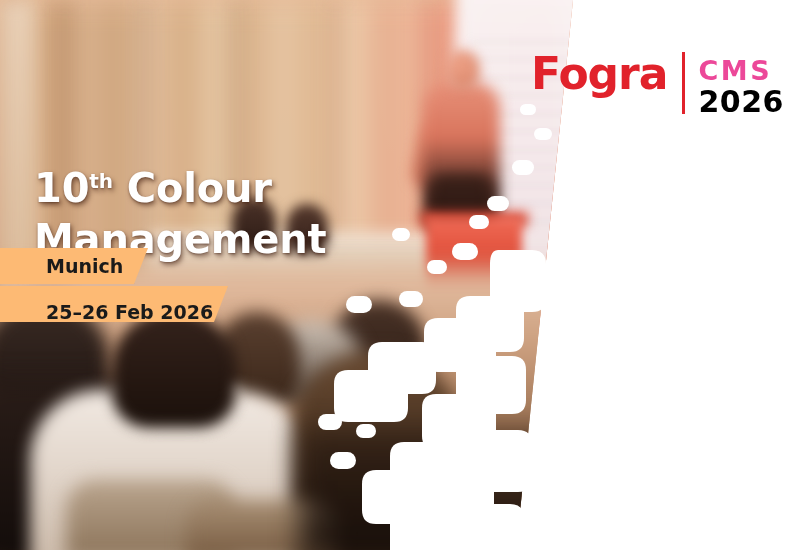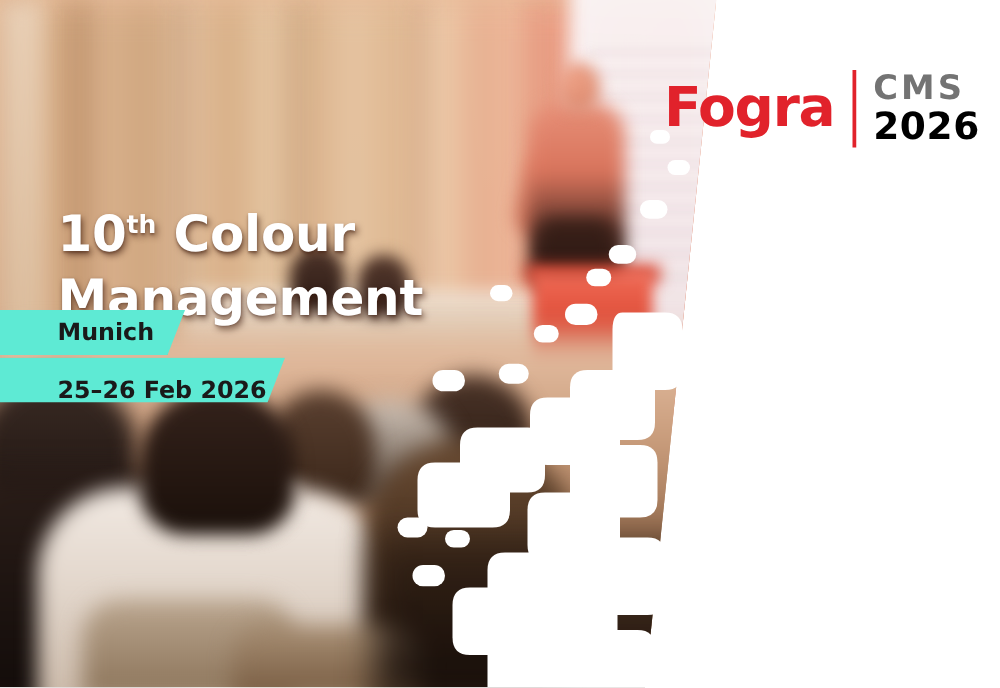--- a/index.html
+++ b/index.html
@@ -221,38 +221,38 @@
     background:linear-gradient(180deg,rgba(40,25,16,.55),rgba(20,12,8,.92));
     filter:blur(14px);
   }
 
   
   #dissolve { position:absolute; left:0; top:0; width:800px; height:550px; pointer-events:none; }
 
   
   #title {
     position:absolute;
-    left:46px; top:112px;
+    left:34px; top:112px;
     width:540px;
     color:#ffffff;
     font-weight:700;
     font-size:40px;
     line-height:1.28;
     letter-spacing:-0.2px;
     text-shadow: 2px 3px 5px rgba(60,25,12,.55), 0 1px 2px rgba(60,25,12,.4);
     white-space:pre-line;
   }
   #title sup { font-size:.5em; vertical-align:super; letter-spacing:0; }
   .t-line { display:block; }
 
   
   .badge {
     position:absolute;
     left:0;
-    background:#5eead4;
+    background:#fdba74;
     color:#1a1a1a;
     font-weight:700;
     display:flex;
     align-items:center;
     box-shadow:0 1px 3px rgba(0,0,0,.18);
   }
   #badge-city {
     top:248px; height:36px; width:148px;
     clip-path: polygon(0 0, 148px 0, 134px 36px, 0 36px);
     padding-left:46px;
@@ -263,40 +263,39 @@
     clip-path: polygon(0 0, 228px 0, 214px 36px, 0 36px);
     padding-left:46px;
     font-size:19px;
   }
 
   
   #logo {
     position:absolute;
     right:16px; top:52px;
     display:flex;
-    align-items:center;
     height:70px;
   }
   #logo-fogra {
     font-size:44px;
     font-weight:700;
     color:#e1222b;
     letter-spacing:-1px;
     line-height:1;
     padding-right:14px;
   }
   #logo-rule {
     width:3px;
     height:62px;
     background:#e1222b;
     margin-right:14px;
   }
   #logo-right { display:flex; flex-direction:column; justify-content:center; }
   #logo-cms {
-    font-size:27px; font-weight:700; color:#737373;
+    font-size:27px; font-weight:700; color:#ec4899;
     letter-spacing:2.5px; line-height:1.1;
   }
   #logo-year {
     font-size:30px; font-weight:700; color:#000000;
     letter-spacing:.5px; line-height:1.1;
   }
 
   
   #tagline {
     position:absolute;

